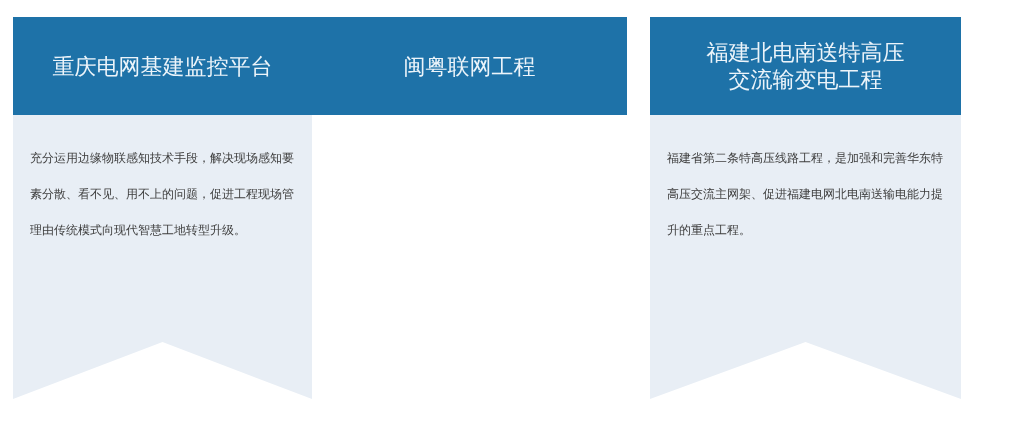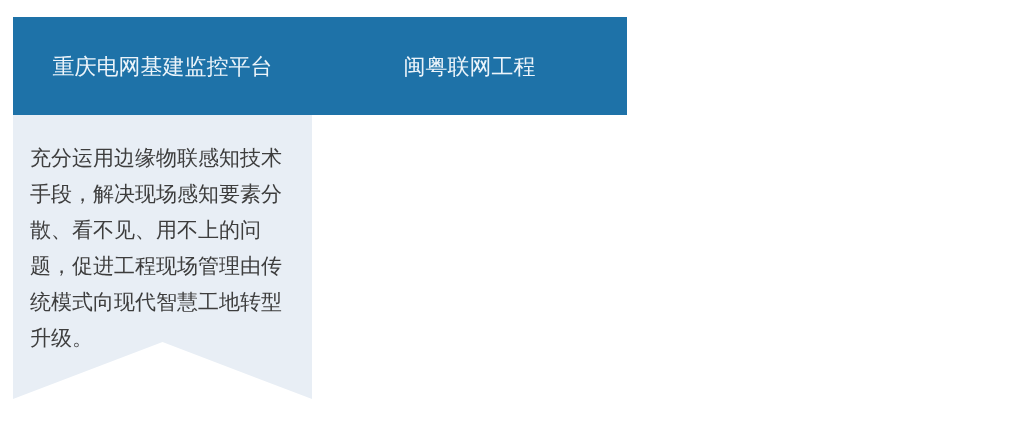--- a/index.html
+++ b/index.html
@@ -50,21 +50,21 @@
     white-space: pre-line;
   }
   .card-body {
     flex: 1 1 auto;
     background: var(--body-bg, #e8eef5);
     padding: 25px 17px 0 17px;
   }
   .card-text {
     margin: 0;
     color: var(--body-text, #3d3d3d);
-    font-size: 21px;
+    font-size: 12px;
     line-height: 36px;
     text-align: left;
   }
 </style>
 </head>
 <body>
 
 <div class="canvas">
   <div class="cards">
 
@@ -76,15 +76,24 @@
         <p class="card-text">充分运用边缘物联感知技术手段，解决现场感知要素分散、看不见、用不上的问题，促进工程现场管理由传统模式向现代智慧工地转型升级。</p>
       </div>
     </section>
 
     <section class="card card-2">
       <header class="card-header">
         <h2 class="card-title">闽粤联网工程</h2>
       </header>
     </section>
 
+    <section class="card card-3">
+      <header class="card-header">
+        <h2 class="card-title">福建北电南送特高压
+交流输变电工程</h2>
+      </header>
+      <div class="card-body">
+        <p class="card-text">福建省第二条特高压线路工程，是加强和完善华东特高压交流主网架、促进福建电网北电南送输电能力提升的重点工程。</p>
+      </div>
+    </section>
 
   </div>
 </div>
 
 </body></html>

